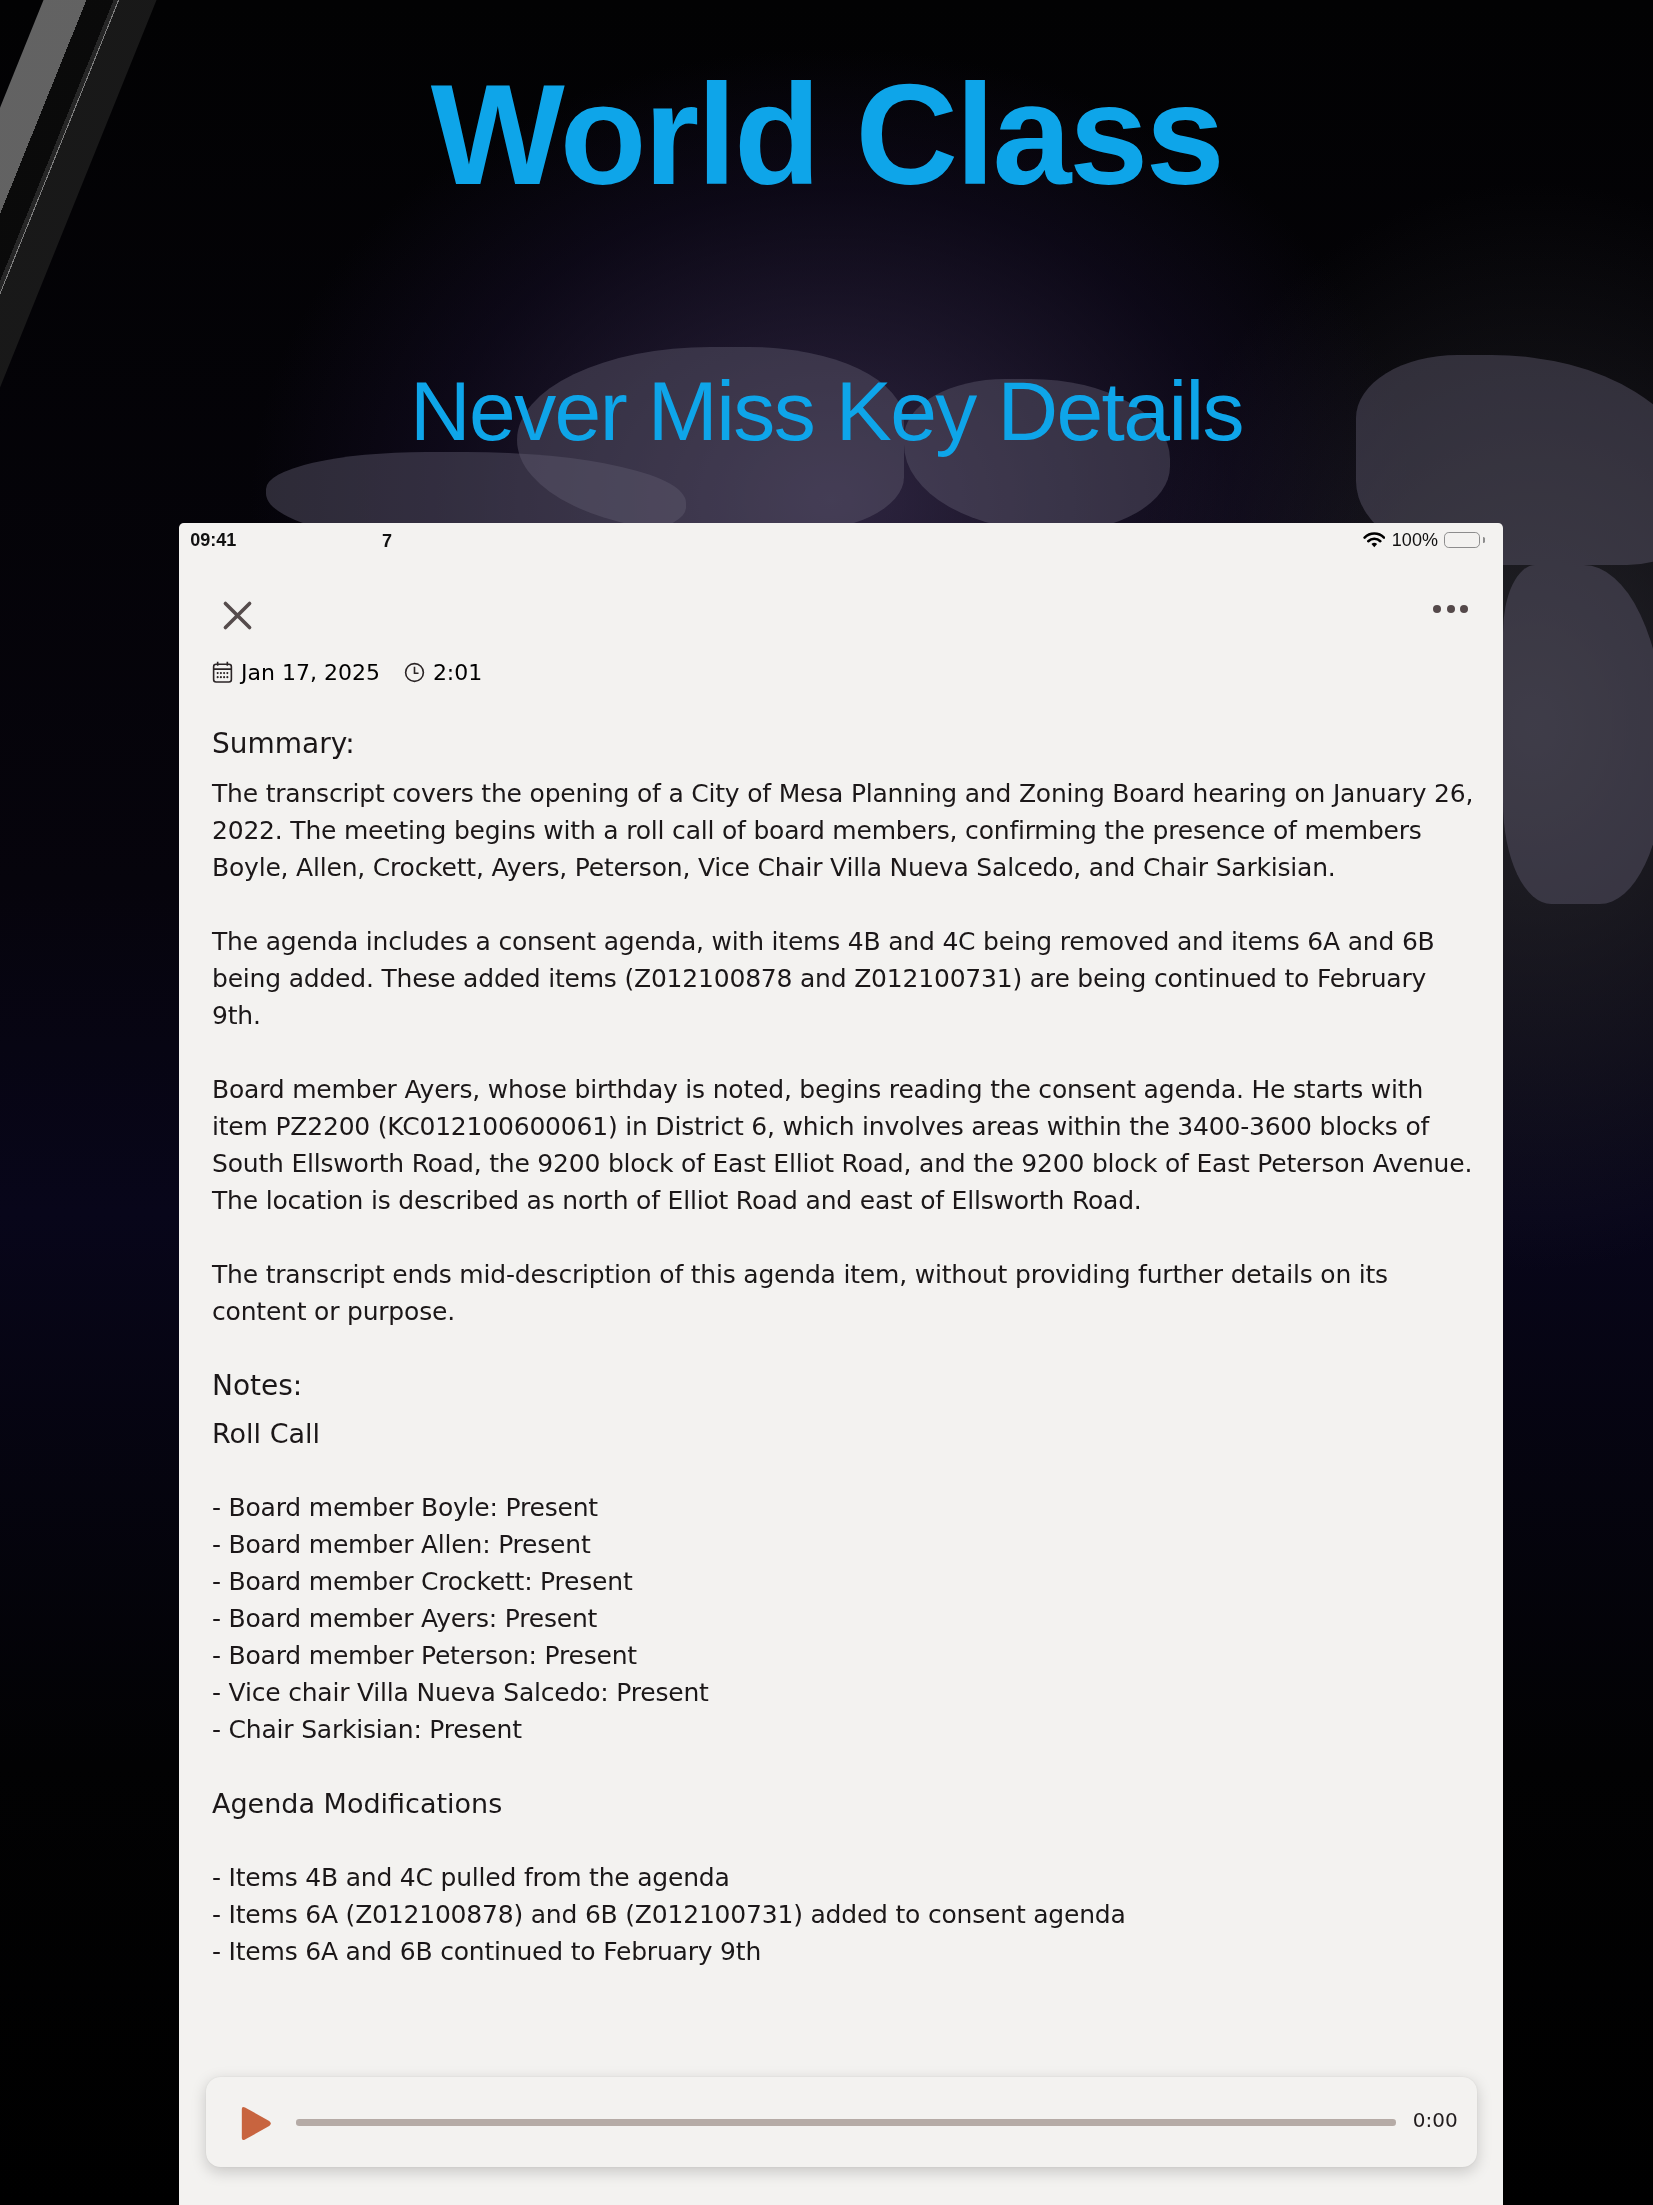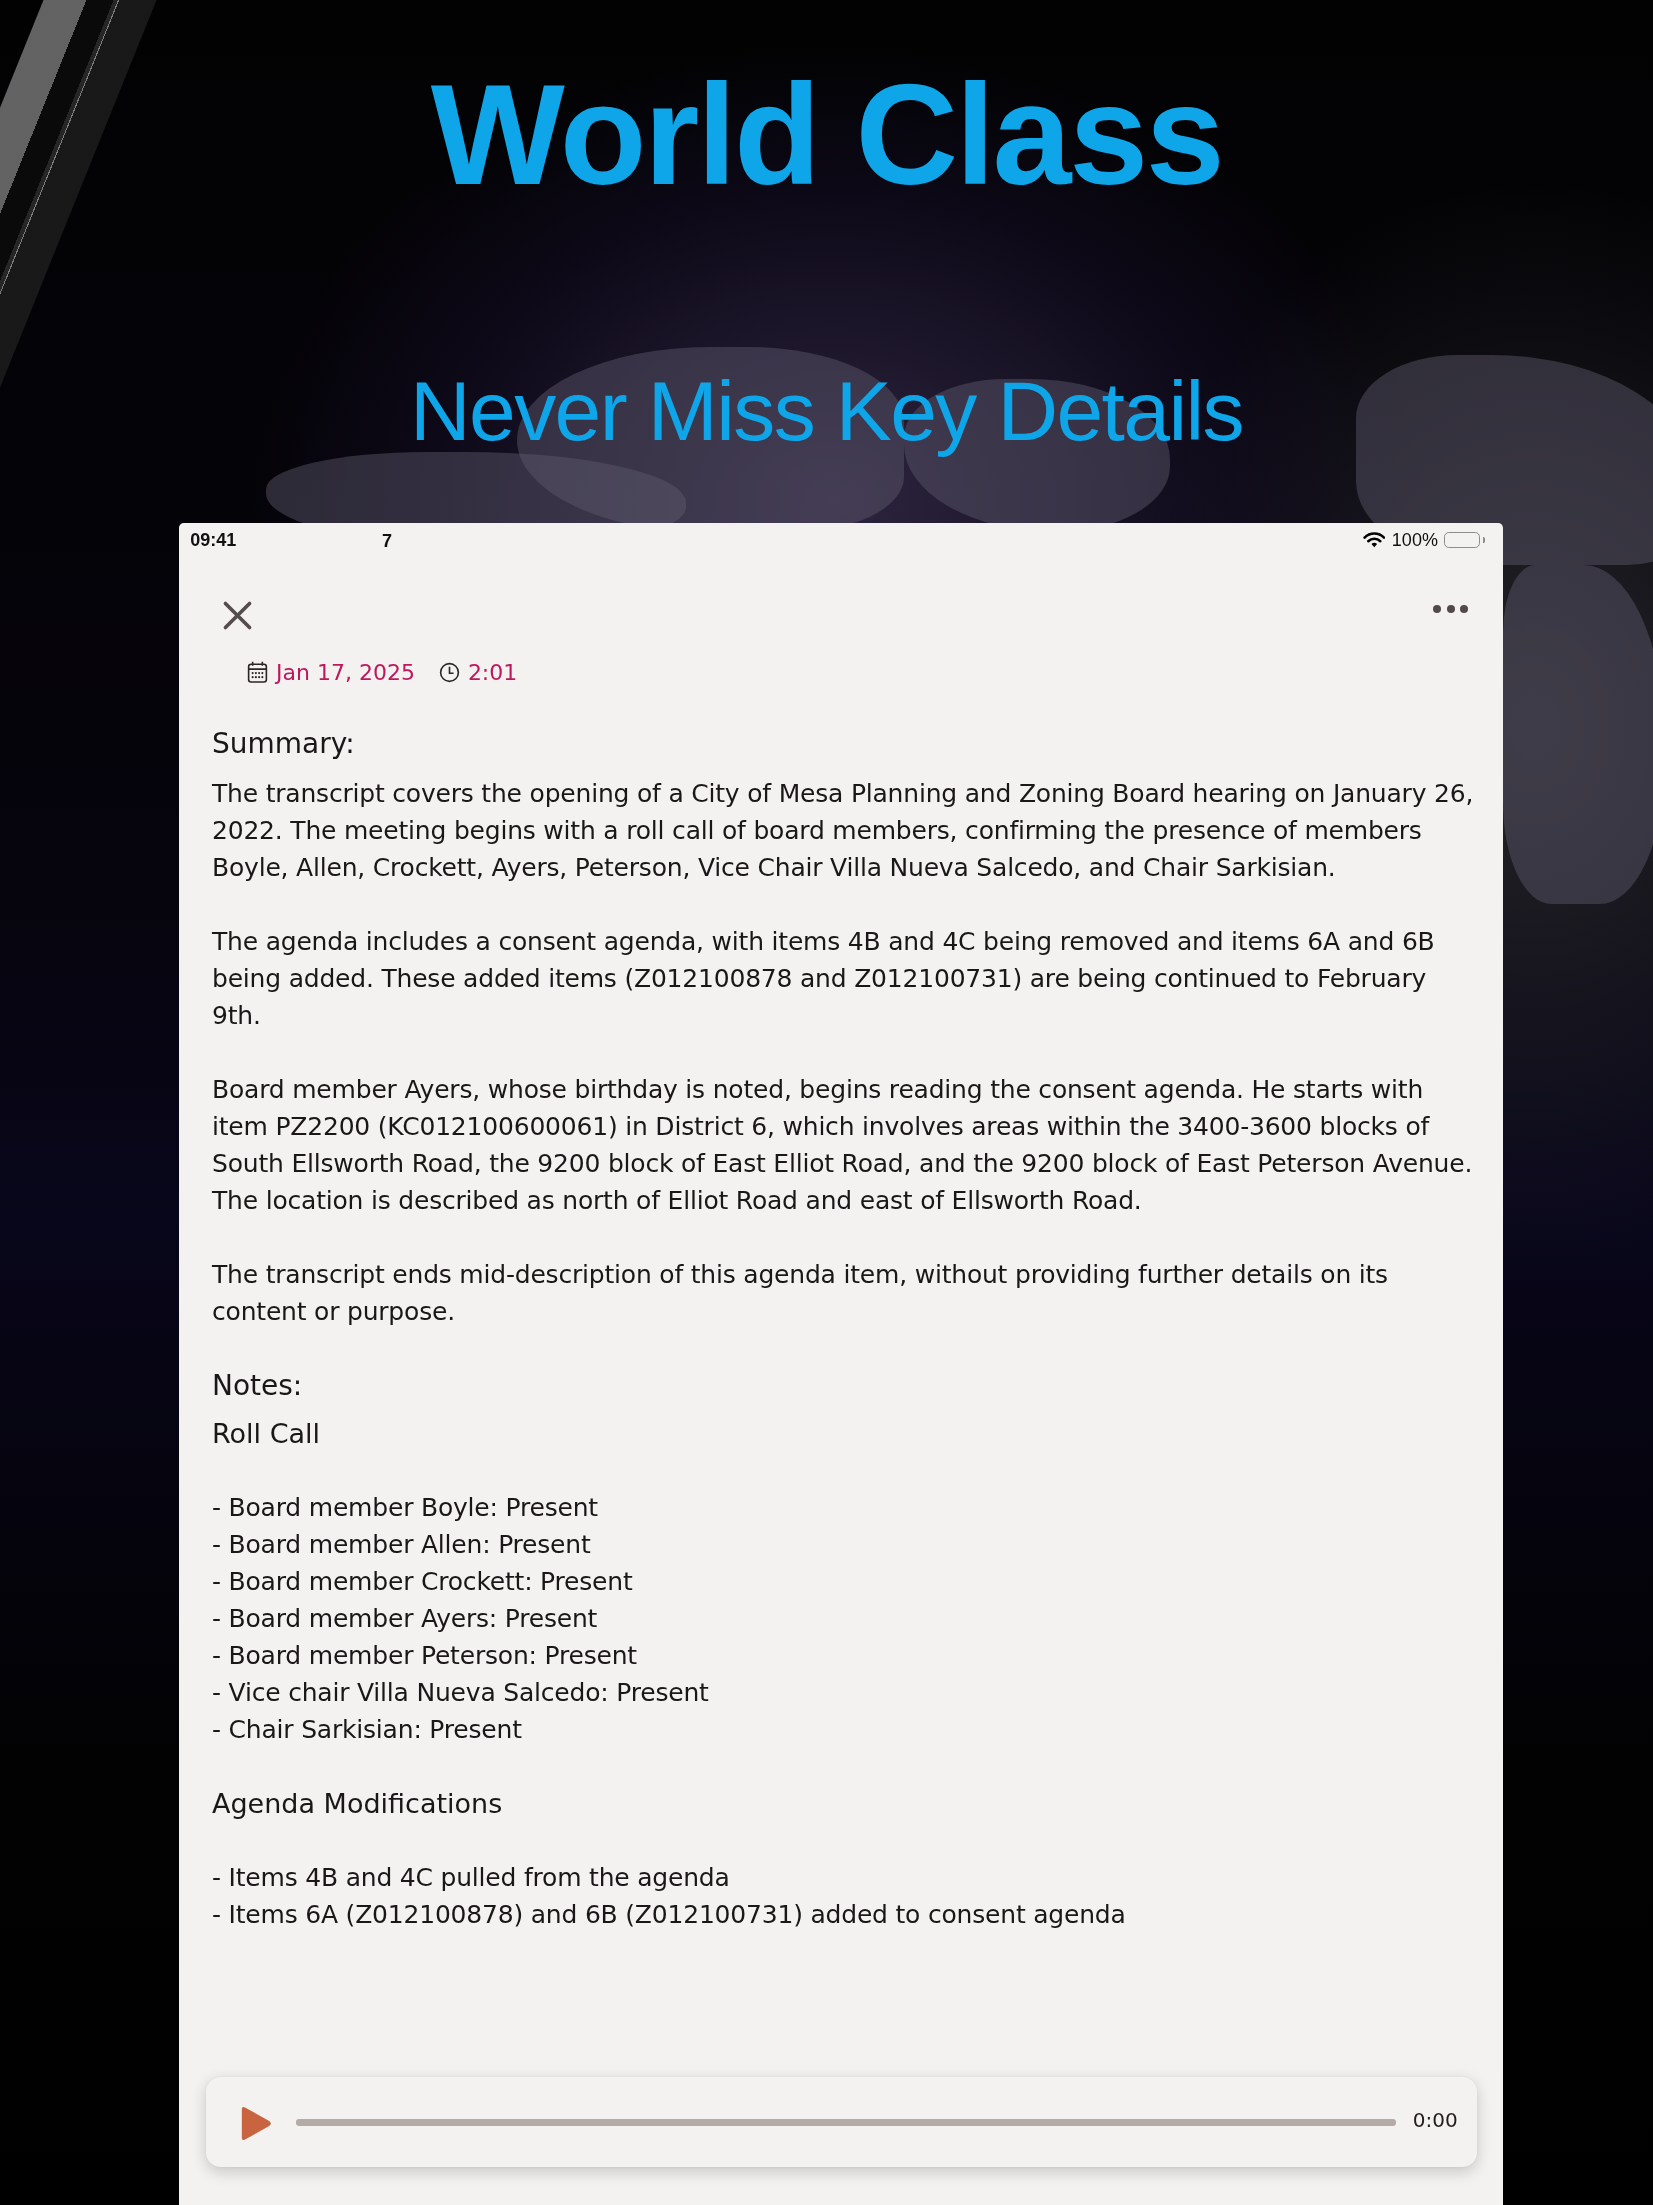--- a/index.html
+++ b/index.html
@@ -39,21 +39,21 @@
   .sb-mid { position: absolute; left: 203px; top: 8px; font-weight: 700; }
   .sb-right { position: absolute; right: 22.6px; top: 6.5px; display: flex; align-items: center; gap: 6.5px; font-weight: 400; }
   .battery { width: 36px; height: 16px; border: 1.6px solid #8d8d8d; border-radius: 4.8px; padding: 1.6px; box-sizing: border-box; position: relative; }
   .battery-fill { width: 100%; height: 100%; background: #000; border-radius: 2.4px; }
   .battery-nub { position: absolute; right: -5.7px; top: 4px; width: 2.4px; height: 5.7px; background: #8d8d8d; border-radius: 0 1.6px 1.6px 0; }
   .close-btn { position: absolute; left: 40px; top: 74px; width: 37px; height: 37px; cursor: pointer; }
   .more-btn { position: absolute; right: 34px; top: 77px; width: 36px; height: 18px; display: flex; gap: 5.7px; align-items: center; cursor: pointer; }
   .more-btn span { width: 8px; height: 8px; border-radius: 50%; background: #54494a; display: block; }
   .content { position: absolute; left: 33px; top: 121px; width: 1267px; color: #1b1718; font-family: "DejaVu Sans", sans-serif; }
   .title { font-size: 36px; font-weight: 400; margin: 0; line-height: 48px; letter-spacing: -0.4px; }
-  .meta { display: flex; align-items: center; gap: 24px; margin-top: 16px; font-size: 22px; color: #be185d; margin-left: 35px; }
+  .meta { display: flex; align-items: center; gap: 24px; margin-top: 16px; font-size: 22px; color: #000000; }
   .meta-item { display: flex; align-items: center; gap: 8px; }
   .section-h { font-size: 28px; margin-top: 40px; line-height: 37px; }
   .para { font-size: 25px; line-height: 37px; margin-top: 13px; white-space: pre-wrap; letter-spacing: -0.2px; }
   .para + .para { margin-top: 37px; }
   .notes-h { margin-top: 37px; }
   .sub-h { font-size: 27px; line-height: 37px; margin-top: 11.3px; }
   .list { list-style: none; padding: 0; margin: 37px 0 0 0; font-size: 25px; line-height: 37px; letter-spacing: -0.2px; }
   .sub-h2 { font-size: 27px; line-height: 37px; margin-top: 37px; }
   .player {
     position: absolute; left: 27px; top: 1554px; width: 1271px; height: 90px;
@@ -153,20 +153,21 @@
       <li>- Board member Crockett: Present</li>
       <li>- Board member Ayers: Present</li>
       <li>- Board member Peterson: Present</li>
       <li>- Vice chair Villa Nueva Salcedo: Present</li>
       <li>- Chair Sarkisian: Present</li>
     </ul>
     <div class="sub-h2">Agenda Modifications</div>
     <ul class="list">
       <li>- Items 4B and 4C pulled from the agenda</li>
       <li>- Items 6A (Z012100878) and 6B (Z012100731) added to consent agenda</li>
+      <li>- Items 6A and 6B continued to February 9th</li>
     </ul>
   </div>
 
   <div class="player">
     <div class="play-btn">
       <svg width="37" height="39" viewBox="0 0 46 48">
         <path d="M6 6 Q6 2 10 4 L40 21 Q44 24 40 27 L10 44 Q6 46 6 42 Z" fill="#c8643f"></path>
       </svg>
     </div>
     <div class="track"></div>

